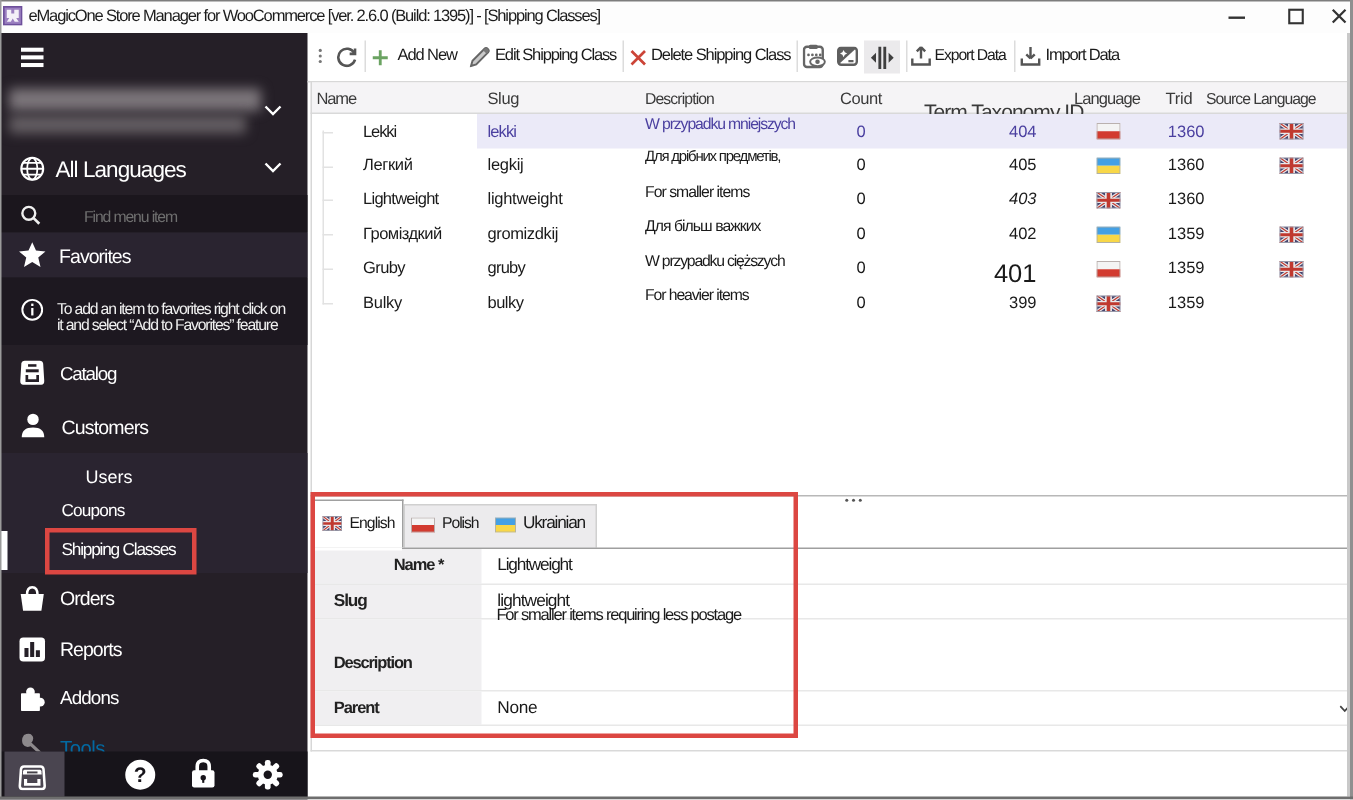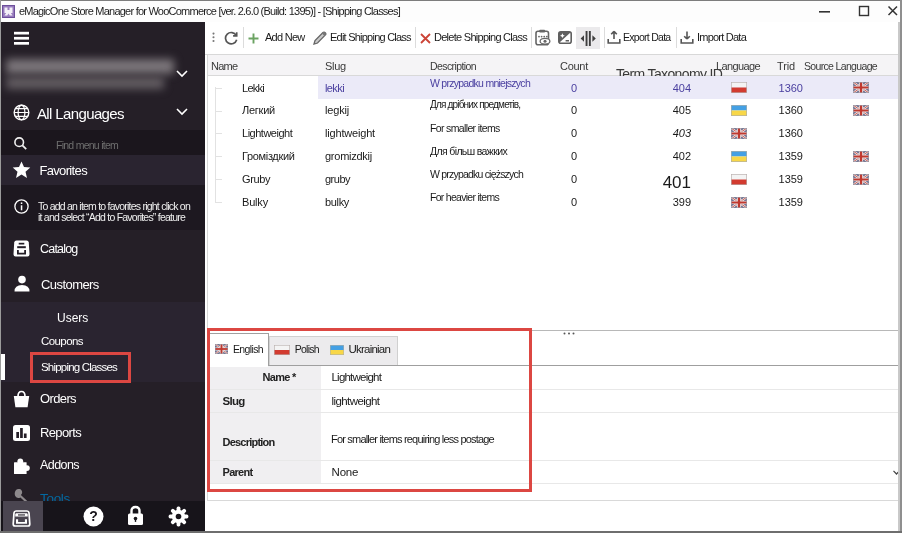--- a/index.html
+++ b/index.html
@@ -371,18 +371,18 @@
 <div class="abs" style="left:208px;top:413px;width:113px;height:47px;background:#f0eff1;"></div>
 <div class="abs" style="left:208px;top:460px;width:691px;height:1px;background:#e8e8e8;"></div>
 <div class="abs" style="left:208px;top:461px;width:113px;height:22px;background:#f0eff1;"></div>
 <div class="abs" style="left:208px;top:483px;width:691px;height:1px;background:#e8e8e8;"></div>
 <div class="abs" style="left:207px;top:500px;width:693px;height:1px;background:#d9d9d9;"></div>
 <div class="t" style="left:222.5px;top:371px;font-size:11.0px;font-weight:bold;letter-spacing:-0.717px;color:#222;margin-left:40px;">Name *</div>
 <div class="t" style="left:331.5px;top:371px;font-size:11.5px;letter-spacing:-0.781px;color:#1a1a1a;">Lightweight</div>
 <div class="t" style="left:222.5px;top:394.5px;font-size:11.5px;font-weight:bold;letter-spacing:-0.73px;color:#222;">Slug</div>
 <div class="t" style="left:331.5px;top:394.5px;font-size:11.5px;letter-spacing:-0.577px;color:#1a1a1a;">lightweight</div>
 <div class="t" style="left:222.5px;top:435.5px;font-size:11.0px;font-weight:bold;letter-spacing:-0.774px;color:#222;">Description</div>
-<div class="t" style="left:331px;top:433px;font-size:11.0px;letter-spacing:-0.803px;color:#1a1a1a;">For smaller items requiring less postage</div>
+<div class="t" style="left:331px;top:404px;font-size:11.0px;letter-spacing:-0.803px;color:#1a1a1a;">For smaller items requiring less postage</div>
 <div class="t" style="left:222.5px;top:465.5px;font-size:11.0px;font-weight:bold;letter-spacing:-0.707px;color:#222;">Parent</div>
 <div class="t" style="left:331.5px;top:465.5px;font-size:11.5px;letter-spacing:-0.175px;color:#1a1a1a;">None</div>
 <svg class="abs" style="left:893px;top:470px;" width="7" height="5" viewBox="0 0 7 5">
     <path d="M0.5 0.8 L3.5 4 L6.5 0.8" stroke="#444" stroke-width="1.2" fill="none"></path>
   </svg>
 <div class="abs" style="left:206.5px;top:328px;width:325px;height:164px;border:3px solid #dc4742;z-index:40;"></div>
 </body></html>

